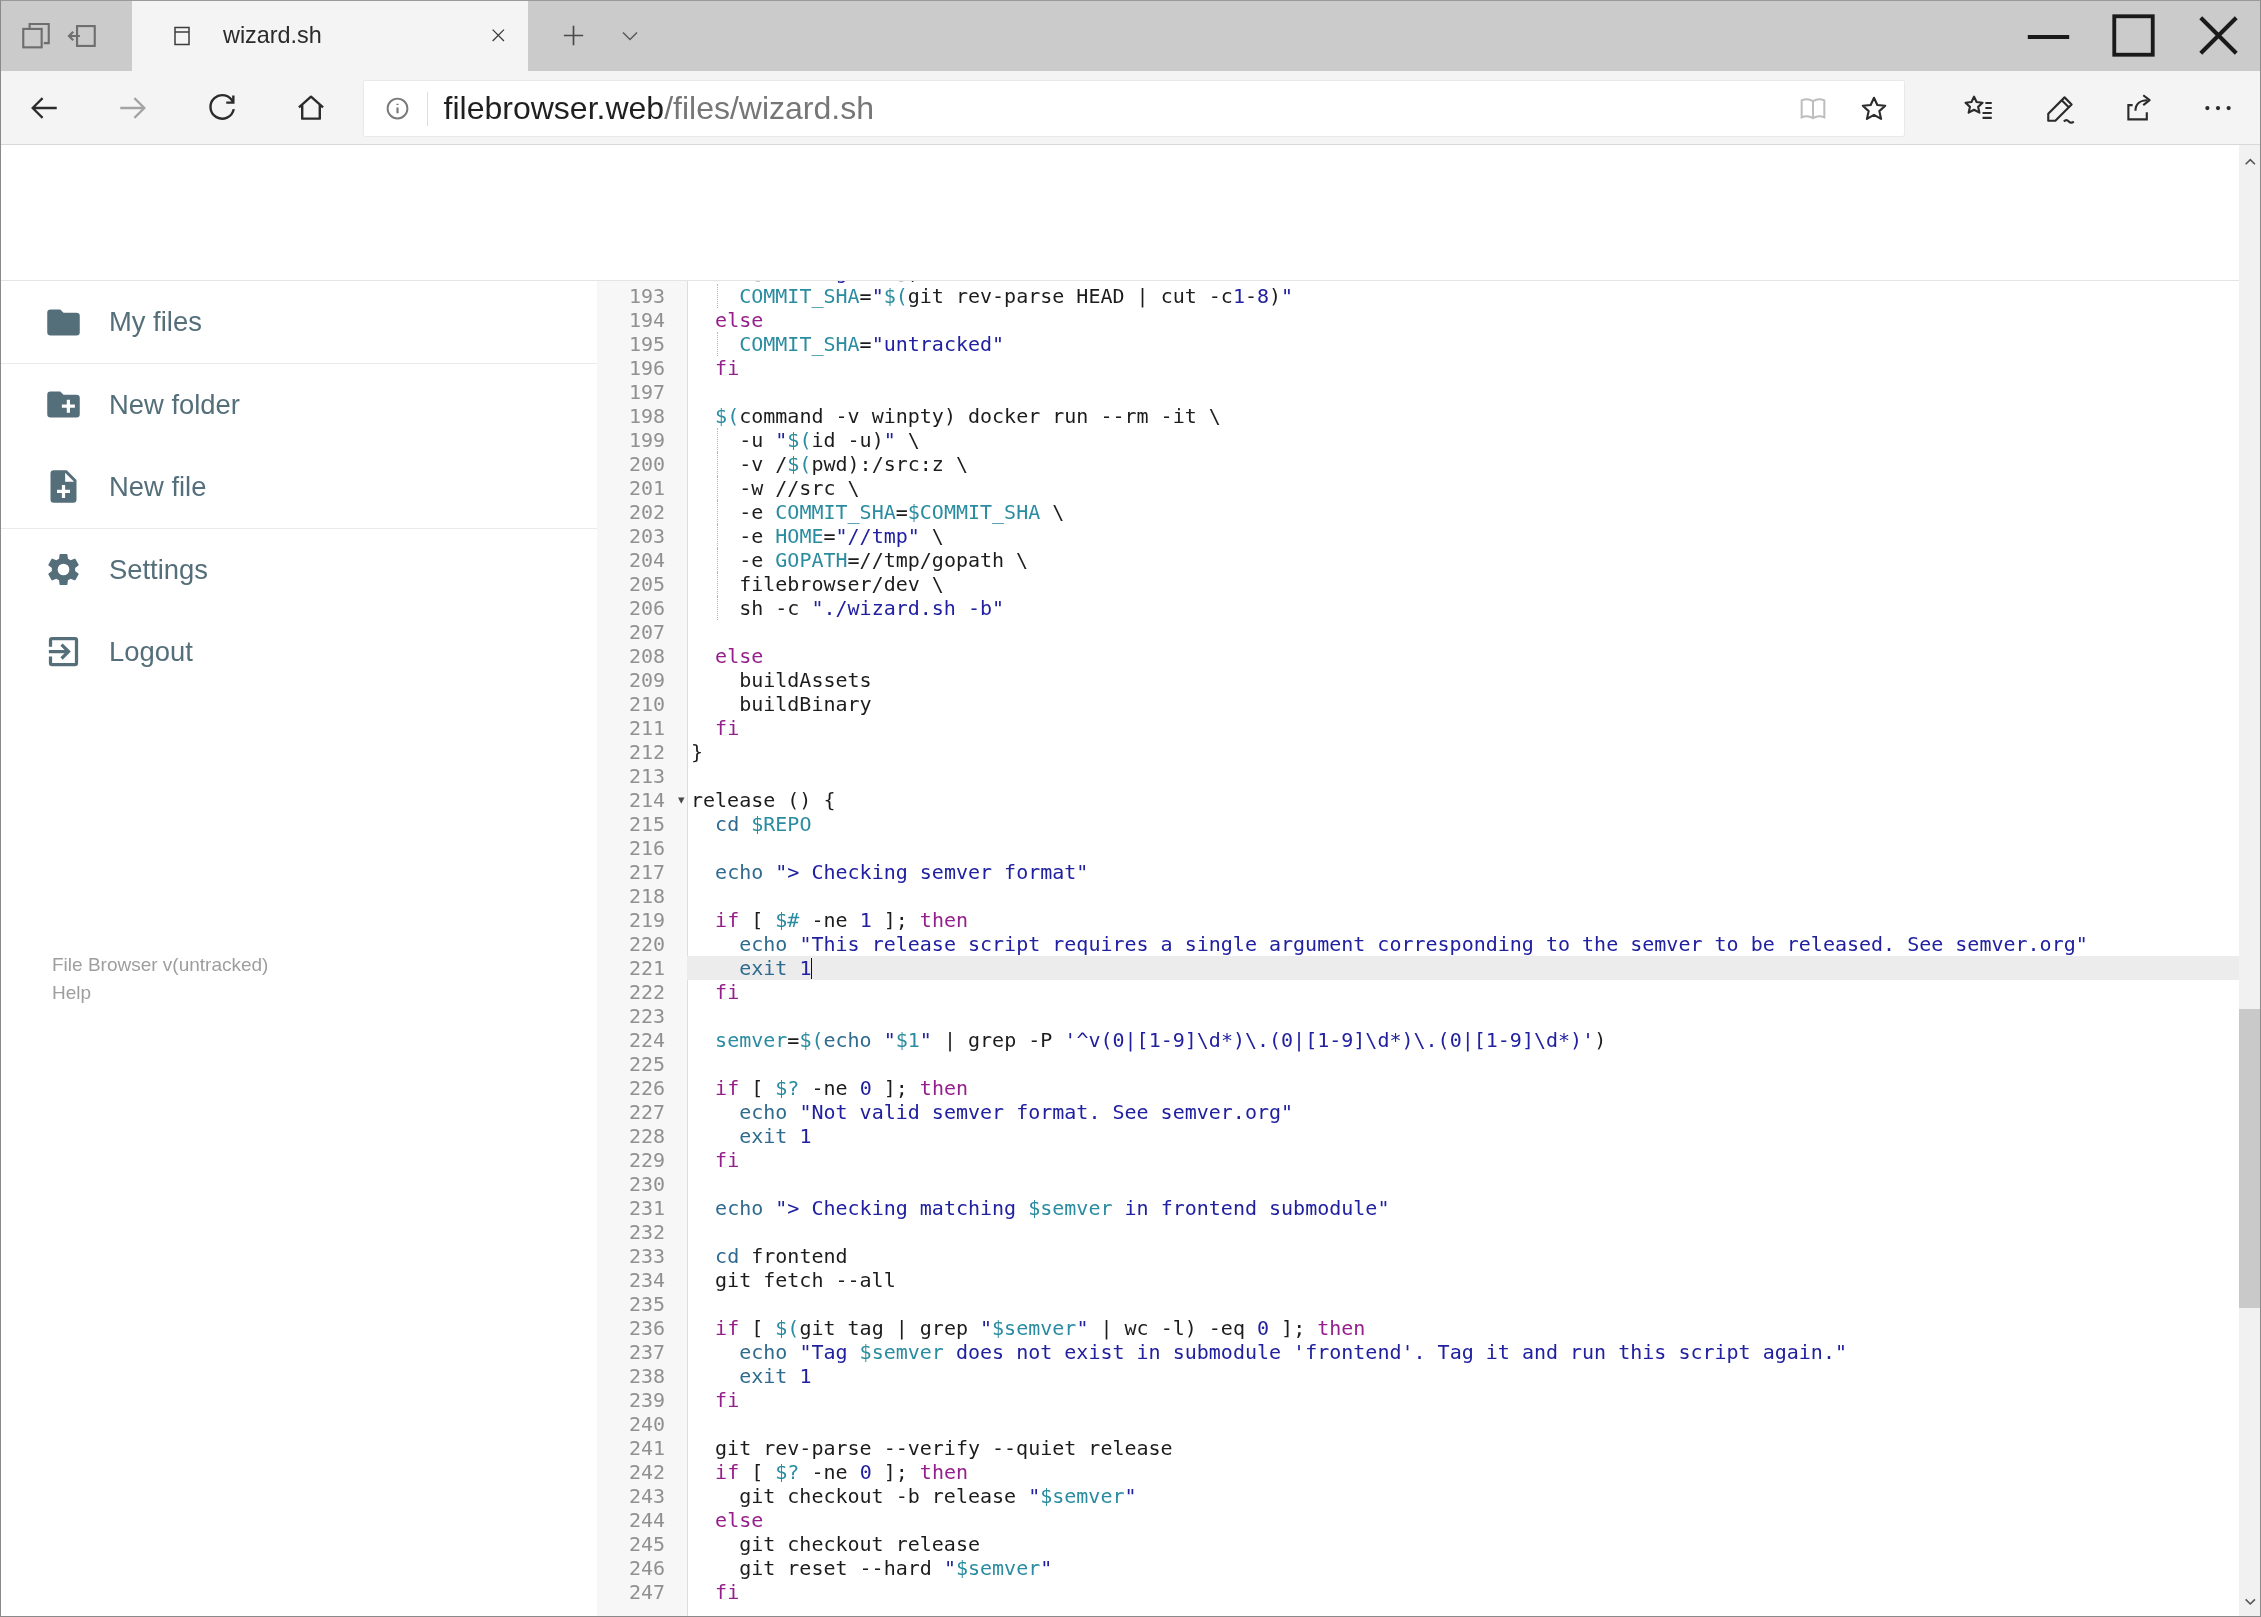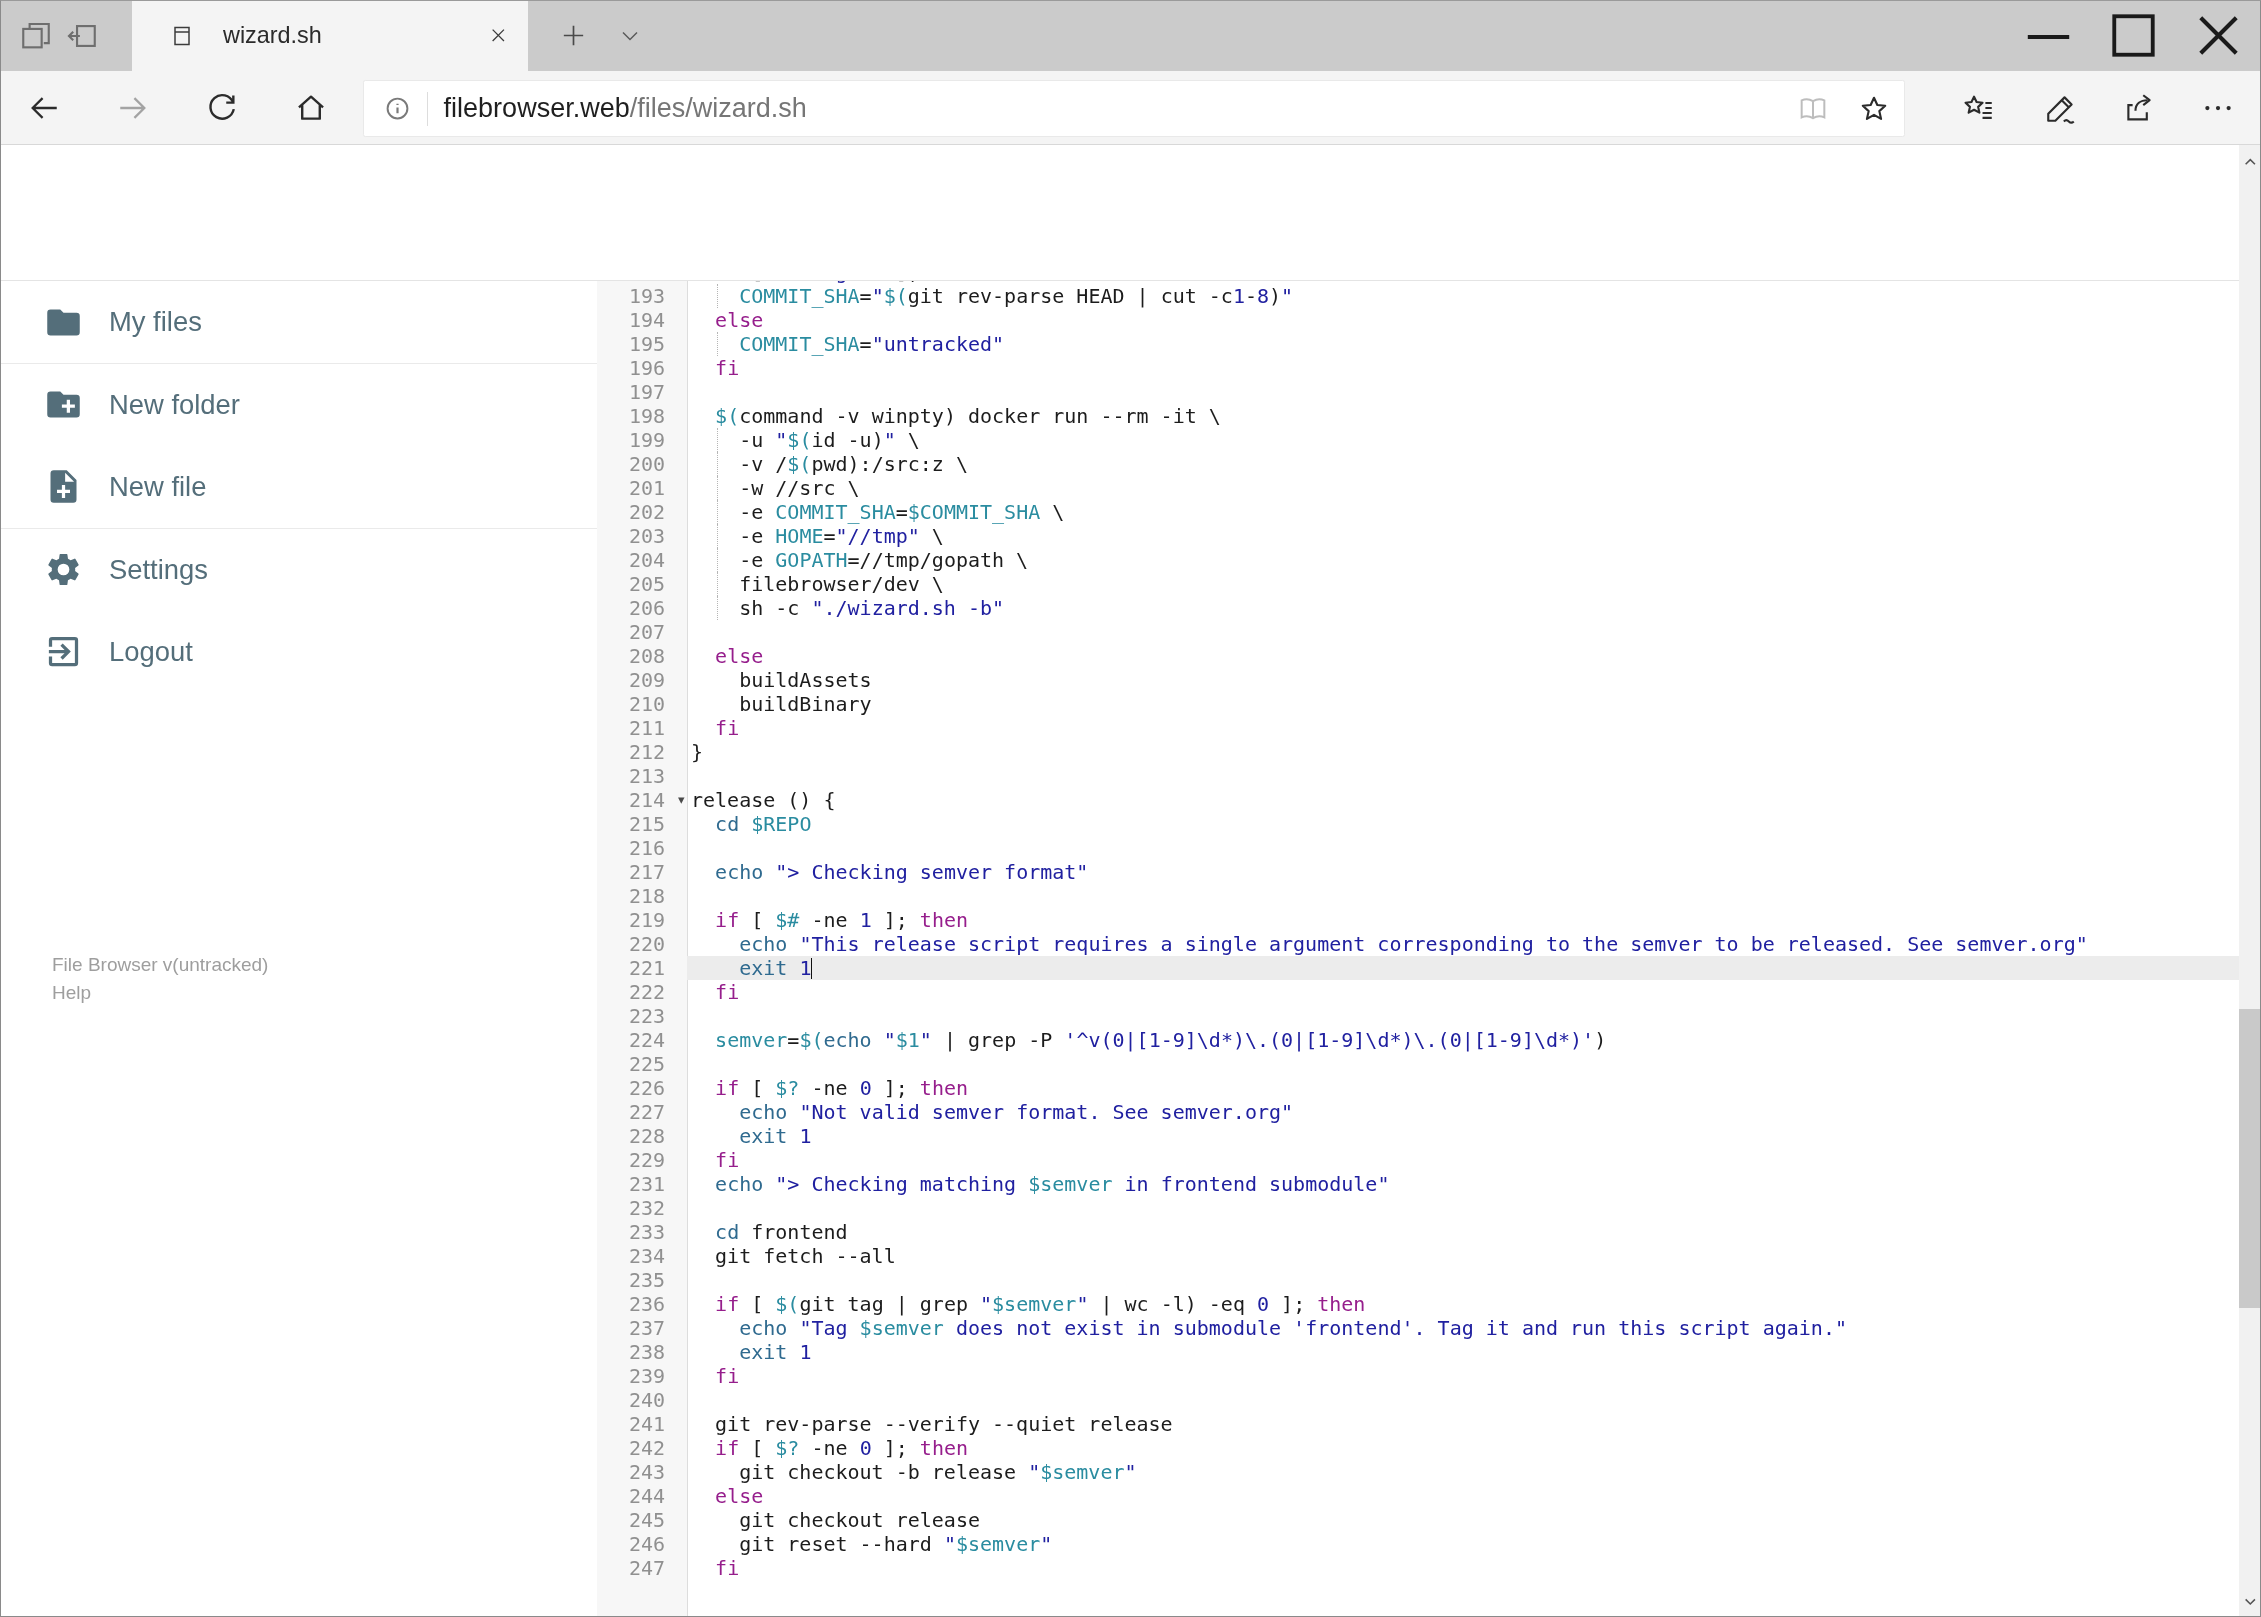--- a/index.html
+++ b/index.html
@@ -36,21 +36,21 @@
   .nav-ico svg { width:100%; height:100%; }
   .nav-back { left:27.4px; }
   .nav-fwd { left:116px; color:#a3a3a3; }
   .nav-refresh { left:205px; }
   .nav-home { left:294px; }
   .urlbar { position:absolute; left:363px; top:9px; width:1542px; height:57px; background:#fff;
     border:0.8px solid #e9e9e9; border-radius:2.4px; display:flex; align-items:center; padding:0 14.5px; }
   .url-info { width:29px; height:29px; color:#7a7a7a; flex:0 0 auto; margin:0 8px 0 4.8px; }
   .url-info svg { width:100%; height:100%; }
   .url-div { width:0.8px; height:34px; background:#ddd; margin:0 16px 0 6.5px; flex:0 0 auto; }
-  .url-text { font-size:27px; white-space:nowrap; }
+  .url-text { font-size:32px; white-space:nowrap; }
   .url-domain { color:#1f1f1f; }
   .url-path { color:#767676; }
   .urlbar-right { margin-left:auto; display:flex; gap:29px; align-items:center; }
   .url-book { width:32px; height:32px; color:#bdbdbd; }
   .url-star { width:32px; height:32px; color:#2b2b2b; }
   .url-book svg,.url-star svg { width:100%; height:100%; }
   .nav-right-ico { position:absolute; top:20px; width:34px; height:34px; color:#2b2b2b; }
   .nav-right-ico svg { width:100%; height:100%; }
   .nav-hub { left:1962px; }
   .nav-pen { left:2044px; }
@@ -375,20 +375,21 @@
         <div class="row"><span class="gut">220</span><span class="codecell"><span class="t-p">    </span><span class="t-b">echo</span><span class="t-p"> </span><span class="t-s">"This release script requires a single argument corresponding to the semver to be released. See semver.org"</span></span></div>
         <div class="row active"><span class="gut">221</span><span class="codecell"><span class="t-p">    </span><span class="t-b">exit</span><span class="t-p"> </span><span class="t-s">1</span><span class="cursor"></span></span></div>
         <div class="row"><span class="gut">222</span><span class="codecell"><span class="t-p">  </span><span class="t-k">fi</span></span></div>
         <div class="row"><span class="gut">223</span><span class="codecell"></span></div>
         <div class="row"><span class="gut">224</span><span class="codecell"><span class="t-p">  </span><span class="t-v">semver</span><span class="t-p">=</span><span class="t-v">$(</span><span class="t-b">echo</span><span class="t-p"> </span><span class="t-s">"</span><span class="t-v">$1</span><span class="t-s">"</span><span class="t-p"> | grep -P </span><span class="t-s">'^v(0|[1-9]\d*)\.(0|[1-9]\d*)\.(0|[1-9]\d*)'</span><span class="t-p">)</span></span></div>
         <div class="row"><span class="gut">225</span><span class="codecell"></span></div>
         <div class="row"><span class="gut">226</span><span class="codecell"><span class="t-p">  </span><span class="t-k">if</span><span class="t-p"> [ </span><span class="t-v">$?</span><span class="t-p"> -ne </span><span class="t-s">0</span><span class="t-p"> ]; </span><span class="t-k">then</span></span></div>
         <div class="row"><span class="gut">227</span><span class="codecell"><span class="t-p">    </span><span class="t-b">echo</span><span class="t-p"> </span><span class="t-s">"Not valid semver format. See semver.org"</span></span></div>
         <div class="row"><span class="gut">228</span><span class="codecell"><span class="t-p">    </span><span class="t-b">exit</span><span class="t-p"> </span><span class="t-s">1</span></span></div>
         <div class="row"><span class="gut">229</span><span class="codecell"><span class="t-p">  </span><span class="t-k">fi</span></span></div>
+        <div class="row"><span class="gut">230</span><span class="codecell"></span></div>
         <div class="row"><span class="gut">231</span><span class="codecell"><span class="t-p">  </span><span class="t-b">echo</span><span class="t-p"> </span><span class="t-s">"&gt; Checking matching </span><span class="t-v">$semver</span><span class="t-s"> in frontend submodule"</span></span></div>
         <div class="row"><span class="gut">232</span><span class="codecell"></span></div>
         <div class="row"><span class="gut">233</span><span class="codecell"><span class="t-p">  </span><span class="t-b">cd</span><span class="t-p"> frontend</span></span></div>
         <div class="row"><span class="gut">234</span><span class="codecell"><span class="t-p">  git fetch --all</span></span></div>
         <div class="row"><span class="gut">235</span><span class="codecell"></span></div>
         <div class="row"><span class="gut">236</span><span class="codecell"><span class="t-p">  </span><span class="t-k">if</span><span class="t-p"> [ </span><span class="t-v">$(</span><span class="t-p">git tag | grep </span><span class="t-s">"</span><span class="t-v">$semver</span><span class="t-s">"</span><span class="t-p"> | wc -l) -eq </span><span class="t-s">0</span><span class="t-p"> ]; </span><span class="t-k">then</span></span></div>
         <div class="row"><span class="gut">237</span><span class="codecell"><span class="t-p">    </span><span class="t-b">echo</span><span class="t-p"> </span><span class="t-s">"Tag </span><span class="t-v">$semver</span><span class="t-s"> does not exist in submodule 'frontend'. Tag it and run this script again."</span></span></div>
         <div class="row"><span class="gut">238</span><span class="codecell"><span class="t-p">    </span><span class="t-b">exit</span><span class="t-p"> </span><span class="t-s">1</span></span></div>
         <div class="row"><span class="gut">239</span><span class="codecell"><span class="t-p">  </span><span class="t-k">fi</span></span></div>
         <div class="row"><span class="gut">240</span><span class="codecell"></span></div>

